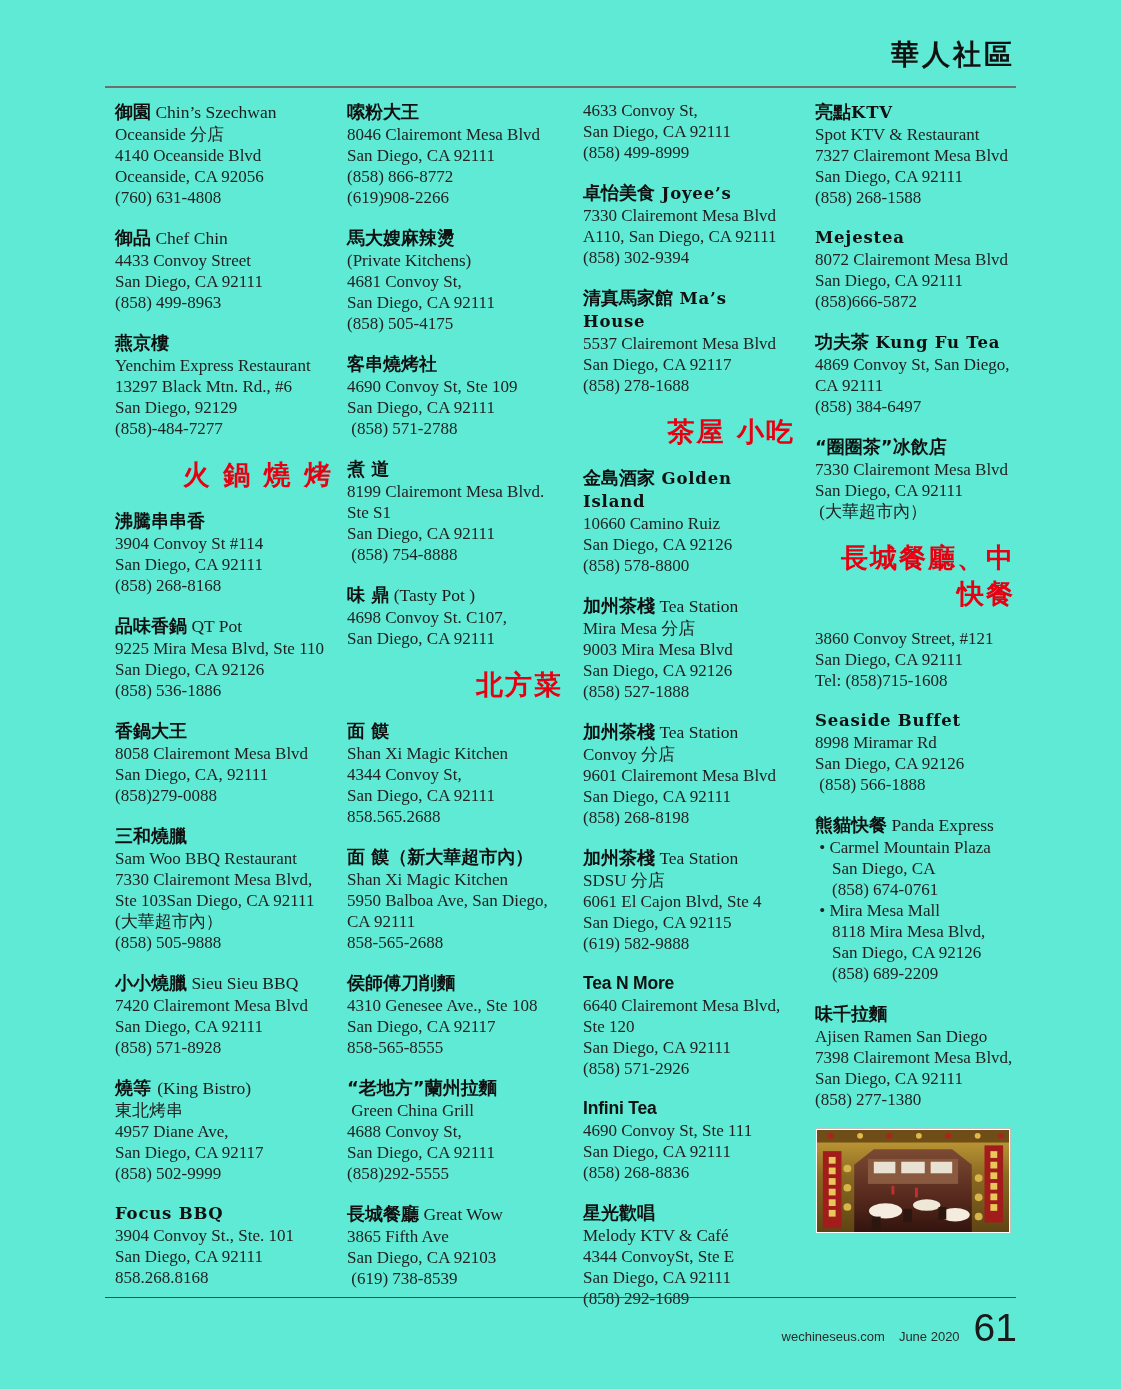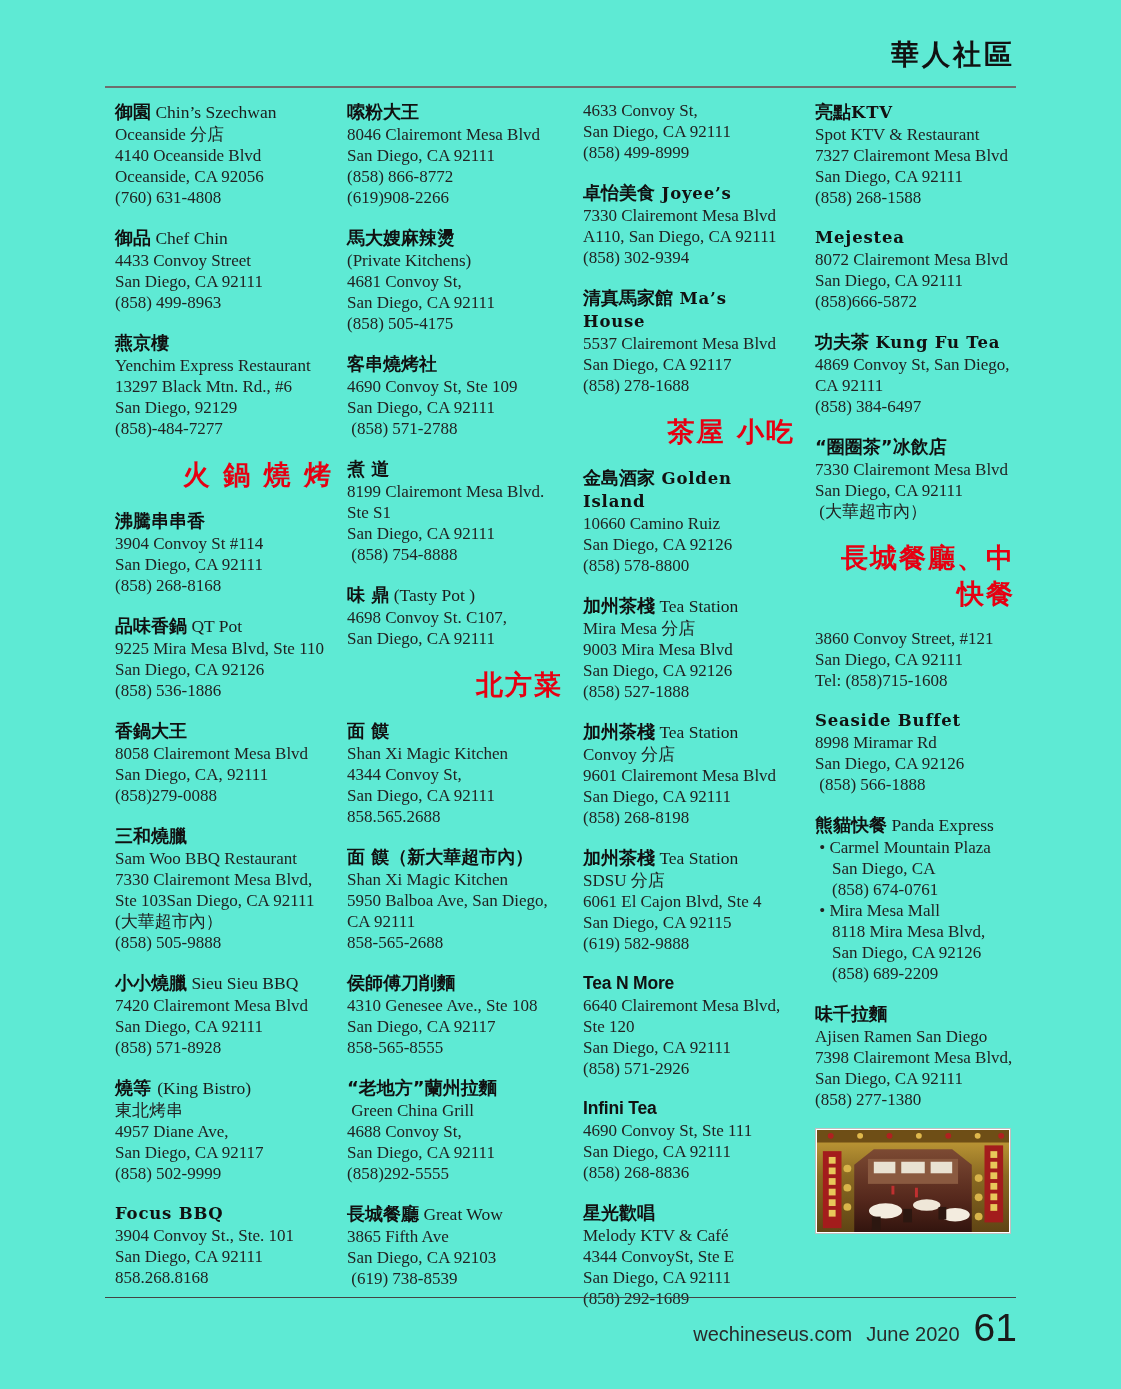--- a/index.html
+++ b/index.html
@@ -61,21 +61,21 @@
   .photo svg{display:block;width:100%;height:100%;}
   .footer-rule{
     position:absolute;top:1297px;left:105px;width:911px;
     border-top:1.5px solid #444;
   }
   .footer{
     position:absolute;top:1306px;right:104px;
     display:flex;align-items:baseline;gap:14px;
     font-family:"Liberation Sans", sans-serif;color:#2a2a2a;
   }
-  .footer .site,.footer .date{font-size:20px;}
+  .footer .site,.footer .date{font-size:13px;}
   .footer .pageno{font-size:39px;color:#1a1a1a;text-align:center;}
 </style>
 </head>
 <body>
 
 <div class="page">
 
   <div class="header-title">華人社區</div>
   <div class="header-rule"></div>
 

